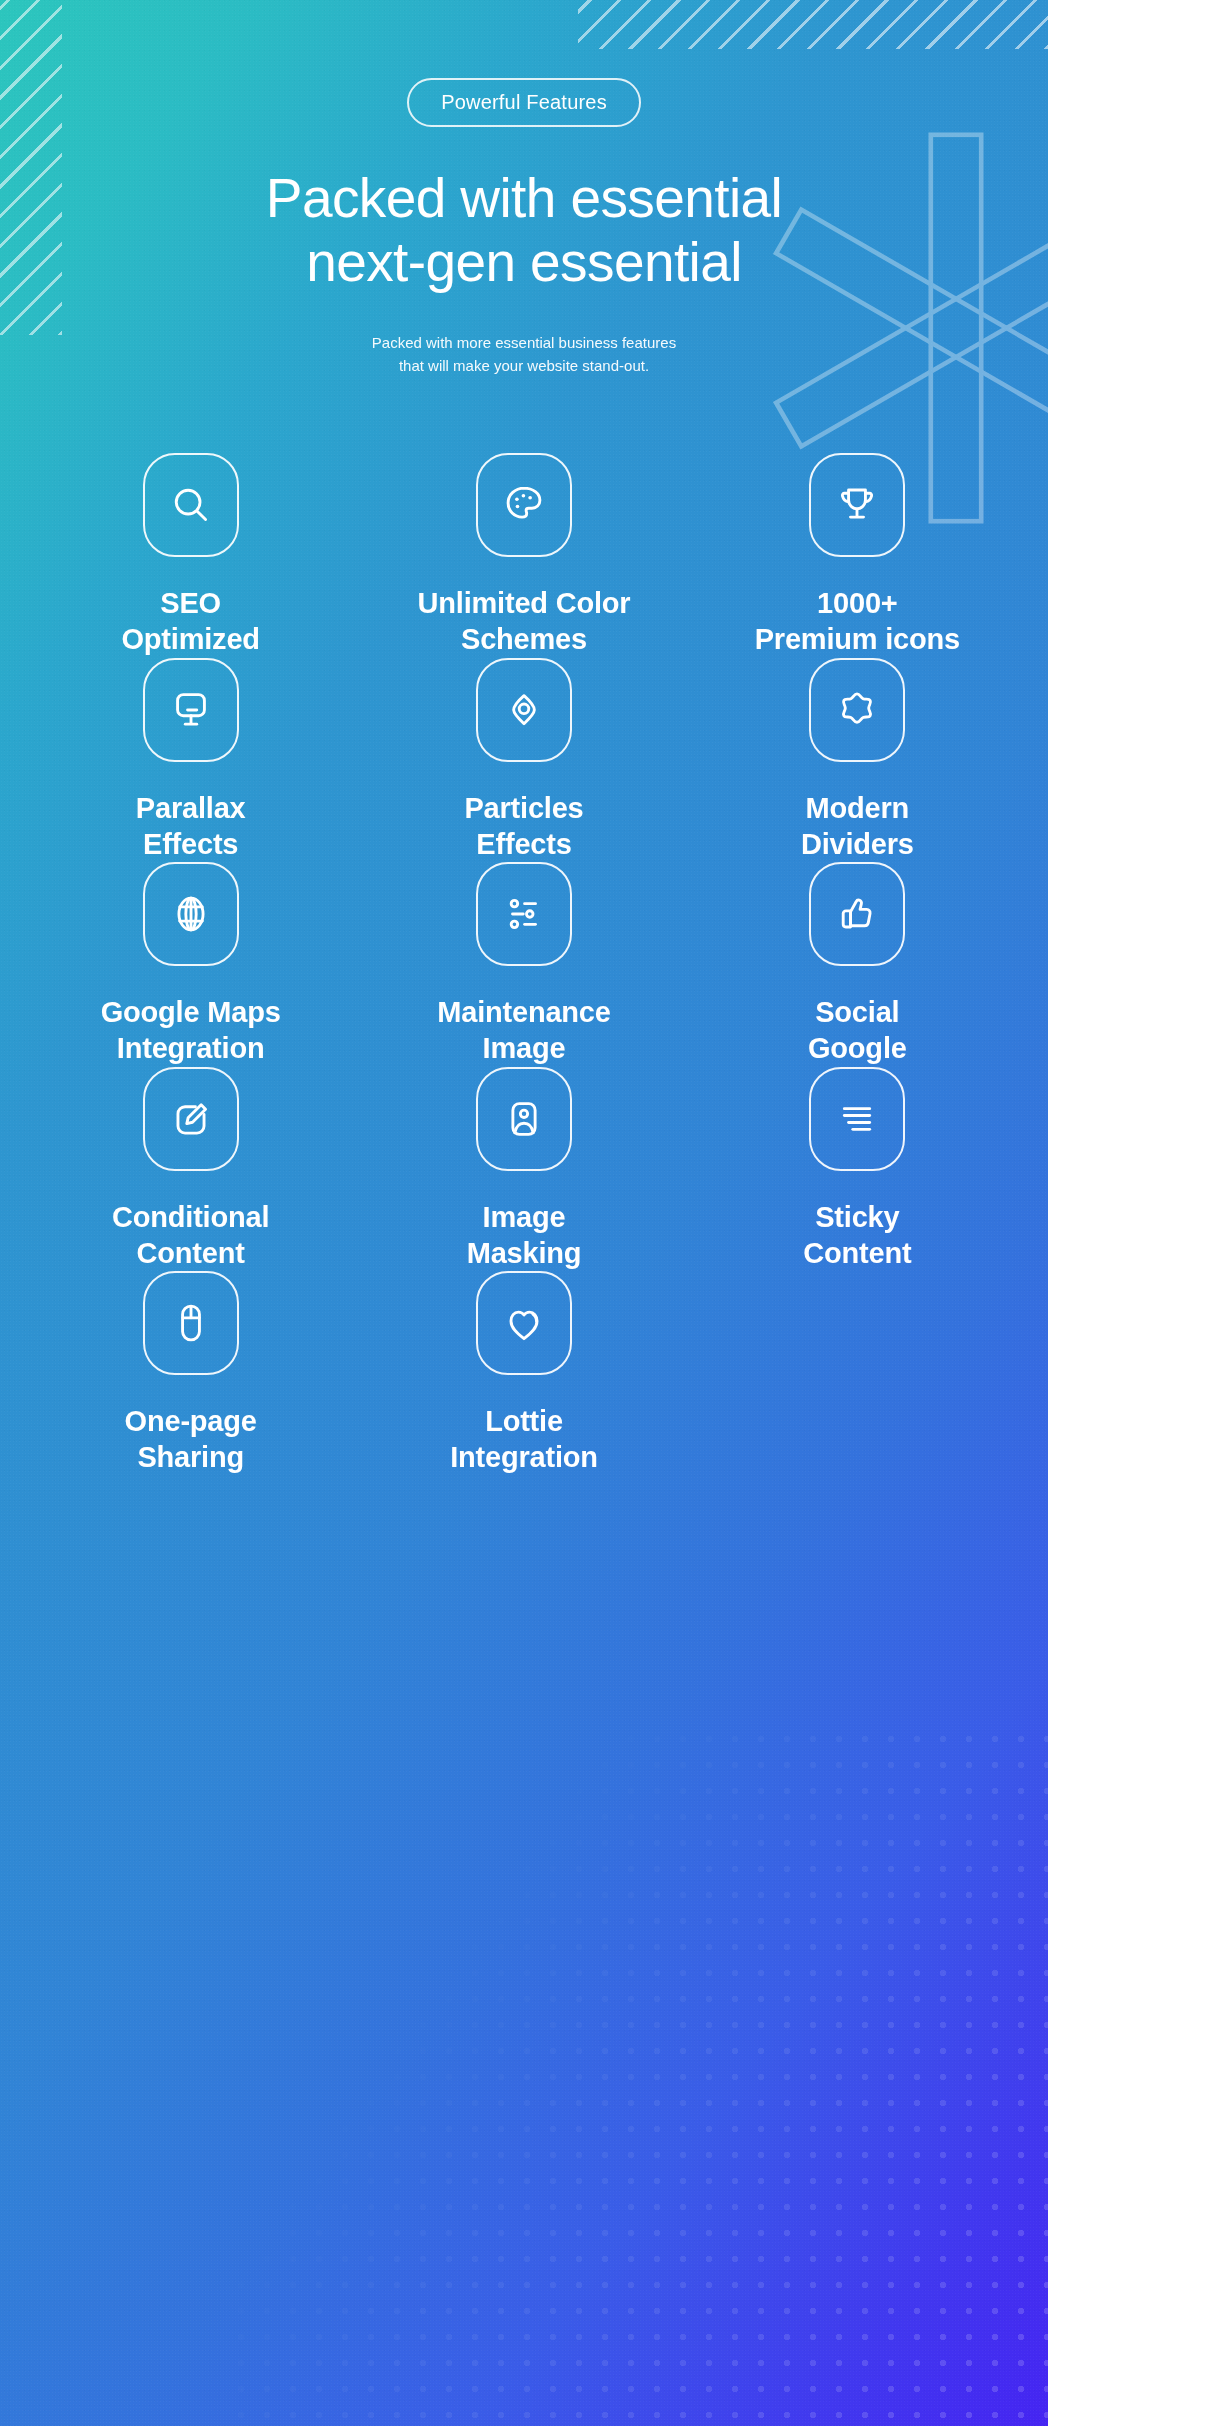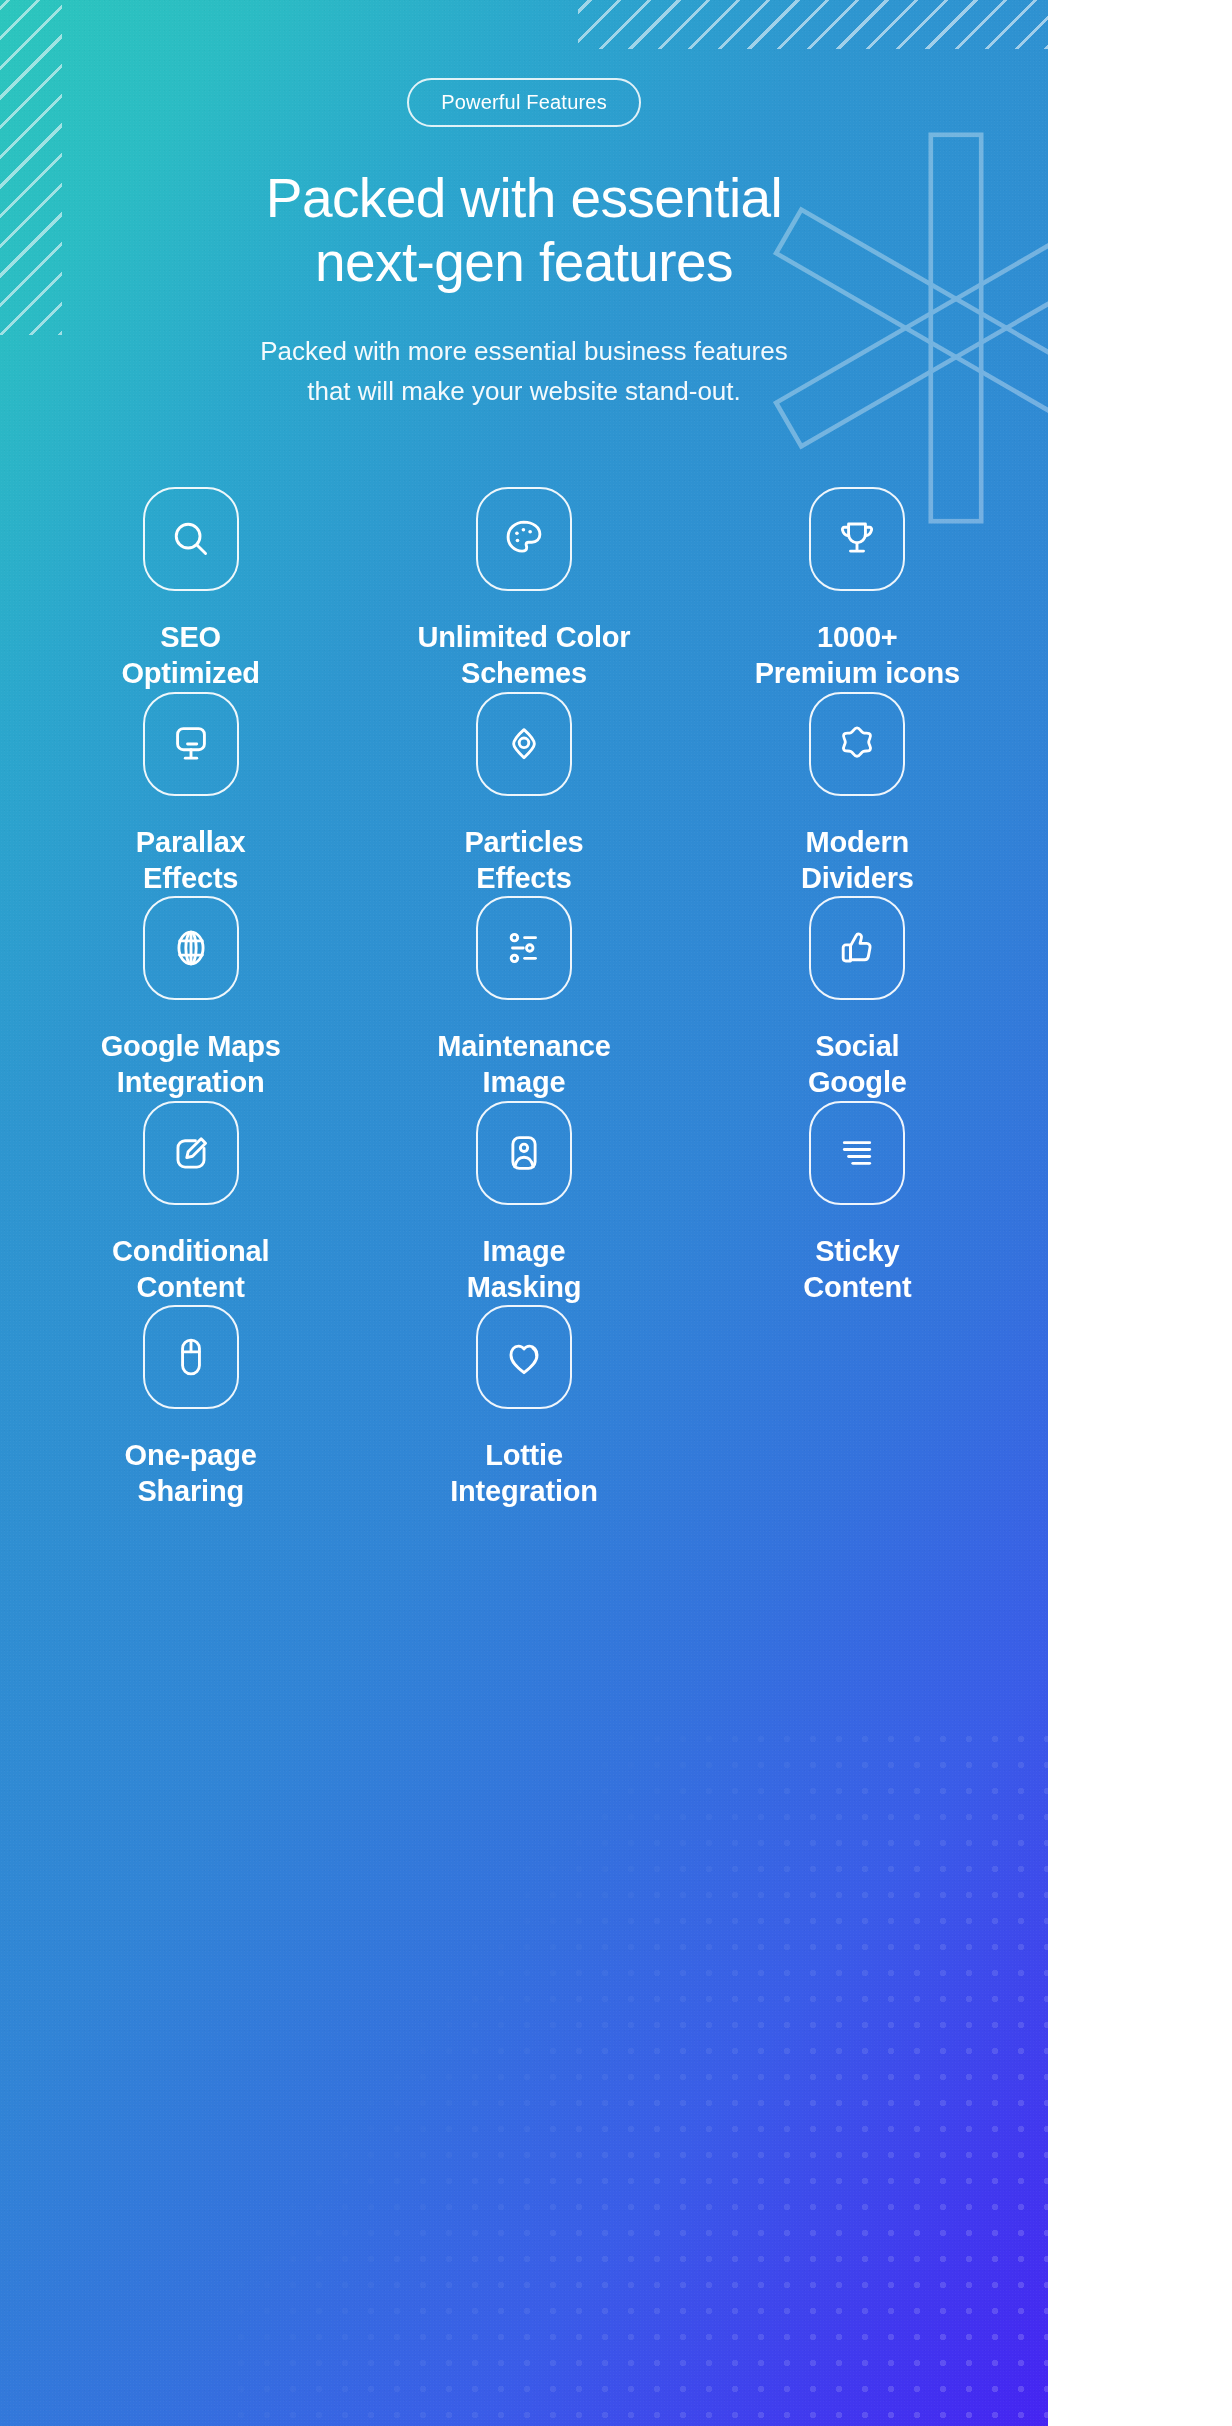--- a/index.html
+++ b/index.html
@@ -103,21 +103,21 @@
     font-size: 55px;
     font-weight: normal;
     line-height: 1.16;
     letter-spacing: -.6px;
   }
   .headline span { display: block; }
 
   .subtitle {
     margin-top: 36px;
     color: rgba(255,255,255,.95);
-    font-size: 26px;
+    font-size: 15px;
     line-height: 1.55;
     font-weight: normal;
   }
   .subtitle span { display: block; }
 
   
   .features {
     position: relative;
     z-index: 4;
     margin: 76px auto 0;
@@ -176,21 +176,21 @@
       <rect x="88" y="8" width="24" height="184" transform="rotate(60 100 100)"></rect>
       <rect x="88" y="8" width="24" height="184" transform="rotate(120 100 100)"></rect>
     </g>
   </svg>
 
   <div class="header">
     <div class="badge">Powerful Features</div>
 
     <h1 class="headline">
       <span>Packed with essential</span>
-      <span>next-gen features</span>
+      <span>next-gen essential</span>
     </h1>
 
     <p class="subtitle">
       <span>Packed with more essential business features</span>
       <span>that will make your website stand-out.</span>
     </p>
   </div>
 
   <div class="features">
 

